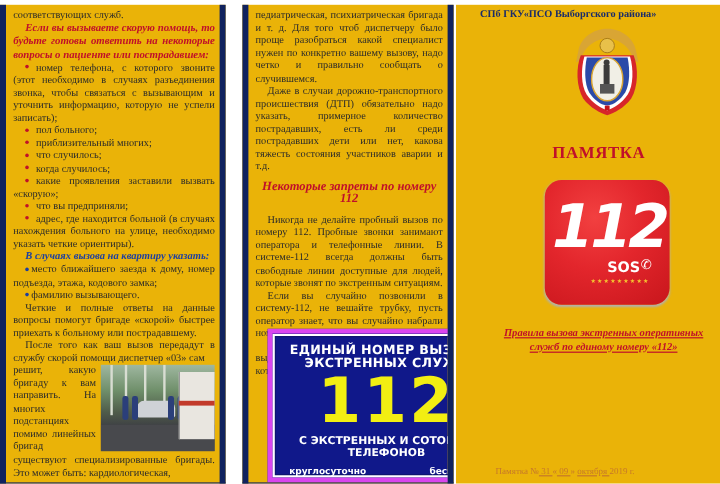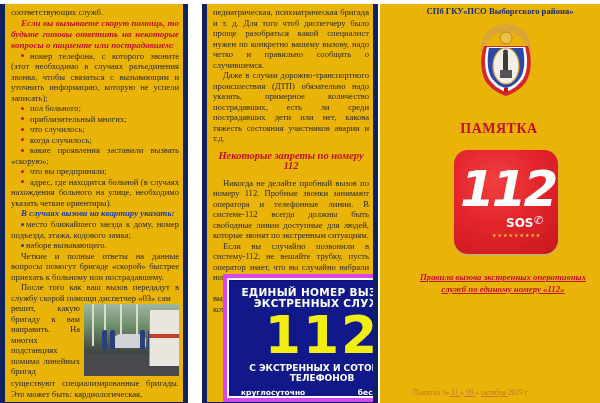--- a/index.html
+++ b/index.html
@@ -64,21 +64,21 @@
     margin-left: 16px; background: #10188a; border: 4px solid #d946ef;
     box-shadow: inset 0 0 0 2px #ffffff, inset 0 0 0 3px #0c1470;
     text-align: center; font-family: "DejaVu Sans", "Liberation Sans", sans-serif;
     color: #ffffff;
   }
   .poster .p-head { font-weight: bold; font-size: 10.5px; line-height: 11px; margin-top: 9px; letter-spacing: 0.3px; }
   .poster .p-num { font-weight: bold; font-size: 52px; line-height: 50px; color: #f2ee12; letter-spacing: 2px; margin-top: 1px; }
   .poster .p-sub { font-weight: bold; font-size: 9px; line-height: 9.5px; margin-top: 4px; }
   .poster .p-foot { display: flex; justify-content: space-between; padding: 0 14px; font-size: 7.5px; font-weight: bold; margin-top: 5px; }
 
-  .org { text-align: center; font-weight: bold; font-size: 8.6px; color: #1a2c6a; margin-top: 2px; padding-left: 20px; font-family: Liberation Serif, serif; }
+  .org { text-align: left; font-weight: bold; font-size: 8.6px; color: #1a2c6a; margin-top: 2px; padding-left: 20px; font-family: Liberation Serif, serif; }
   .emblem { position: absolute; left: 476px; top: 22px; width: 60px; height: 76px; }
   .title-pamyatka { position: absolute; left: 380px; top: 121px; width: 220px; text-align: center; padding-left: 18px; color: #c0102a; font-weight: bold; font-size: 14px; letter-spacing: 0.5px; }
   .logo-112 {
     position: absolute; left: 454px; top: 150px; width: 104px; height: 104px;
     background: radial-gradient(circle at 40% 30%, #f24040 0%, #e3262c 45%, #c8161c 100%);
     border-radius: 14px; box-shadow: 0 1px 2px #b0b0b0;
     font-family: "DejaVu Sans", "Liberation Sans", sans-serif;
   }
   .logo-112 .num { position: absolute; left: 6px; top: 10px; width: 92px; text-align: center; color: #ffffff; font-weight: bold; font-style: italic; font-size: 50px; letter-spacing: -3px; }
   .logo-112 .sos { position: absolute; left: 52px; top: 66px; color: #ffffff; font-weight: bold; font-size: 12px; }
@@ -107,21 +107,21 @@
       <li><span class="dot"></span><span>приблизительный многих;</span></li>
       <li><span class="dot"></span><span>что случилось;</span></li>
       <li><span class="dot"></span><span>когда случилось;</span></li>
       <li><span class="dot"></span><span>какие проявления заставили вызвать «скорую»;</span></li>
       <li><span class="dot"></span><span>что вы предприняли;</span></li>
       <li><span class="dot"></span><span>адрес, где находится больной (в случаях нахождения больного на улице, необходимо указать четкие ориентиры).</span></li>
     </ul>
     <p class="blue-italic">В случаях вызова на квартиру указать:</p>
     <ul class="bullets blue">
       <li><span class="dot"></span><span>место ближайшего заезда к дому, номер подъезда, этажа, кодового замка;</span></li>
-      <li><span class="dot"></span><span>наборе вызывающего.</span></li>
+      <li><span class="dot"></span><span>фамилию вызывающего.</span></li>
     </ul>
     <p class="indent">Четкие и полные ответы на данные вопросы помогут бригаде «скорой» быстрее приехать к больному или пострадавшему.</p>
     <p class="indent">После того как ваш вызов передадут в службу скорой помощи диспетчер «03» сам</p>
     <div class="photo-wrap">
       <div class="photo">
         <div class="tree" style="left:8px;"></div>
         <div class="tree" style="left:20px;"></div>
         <div class="tree" style="left:36px;"></div>
         <div class="tree" style="left:52px;"></div>
         <div class="road"></div>

